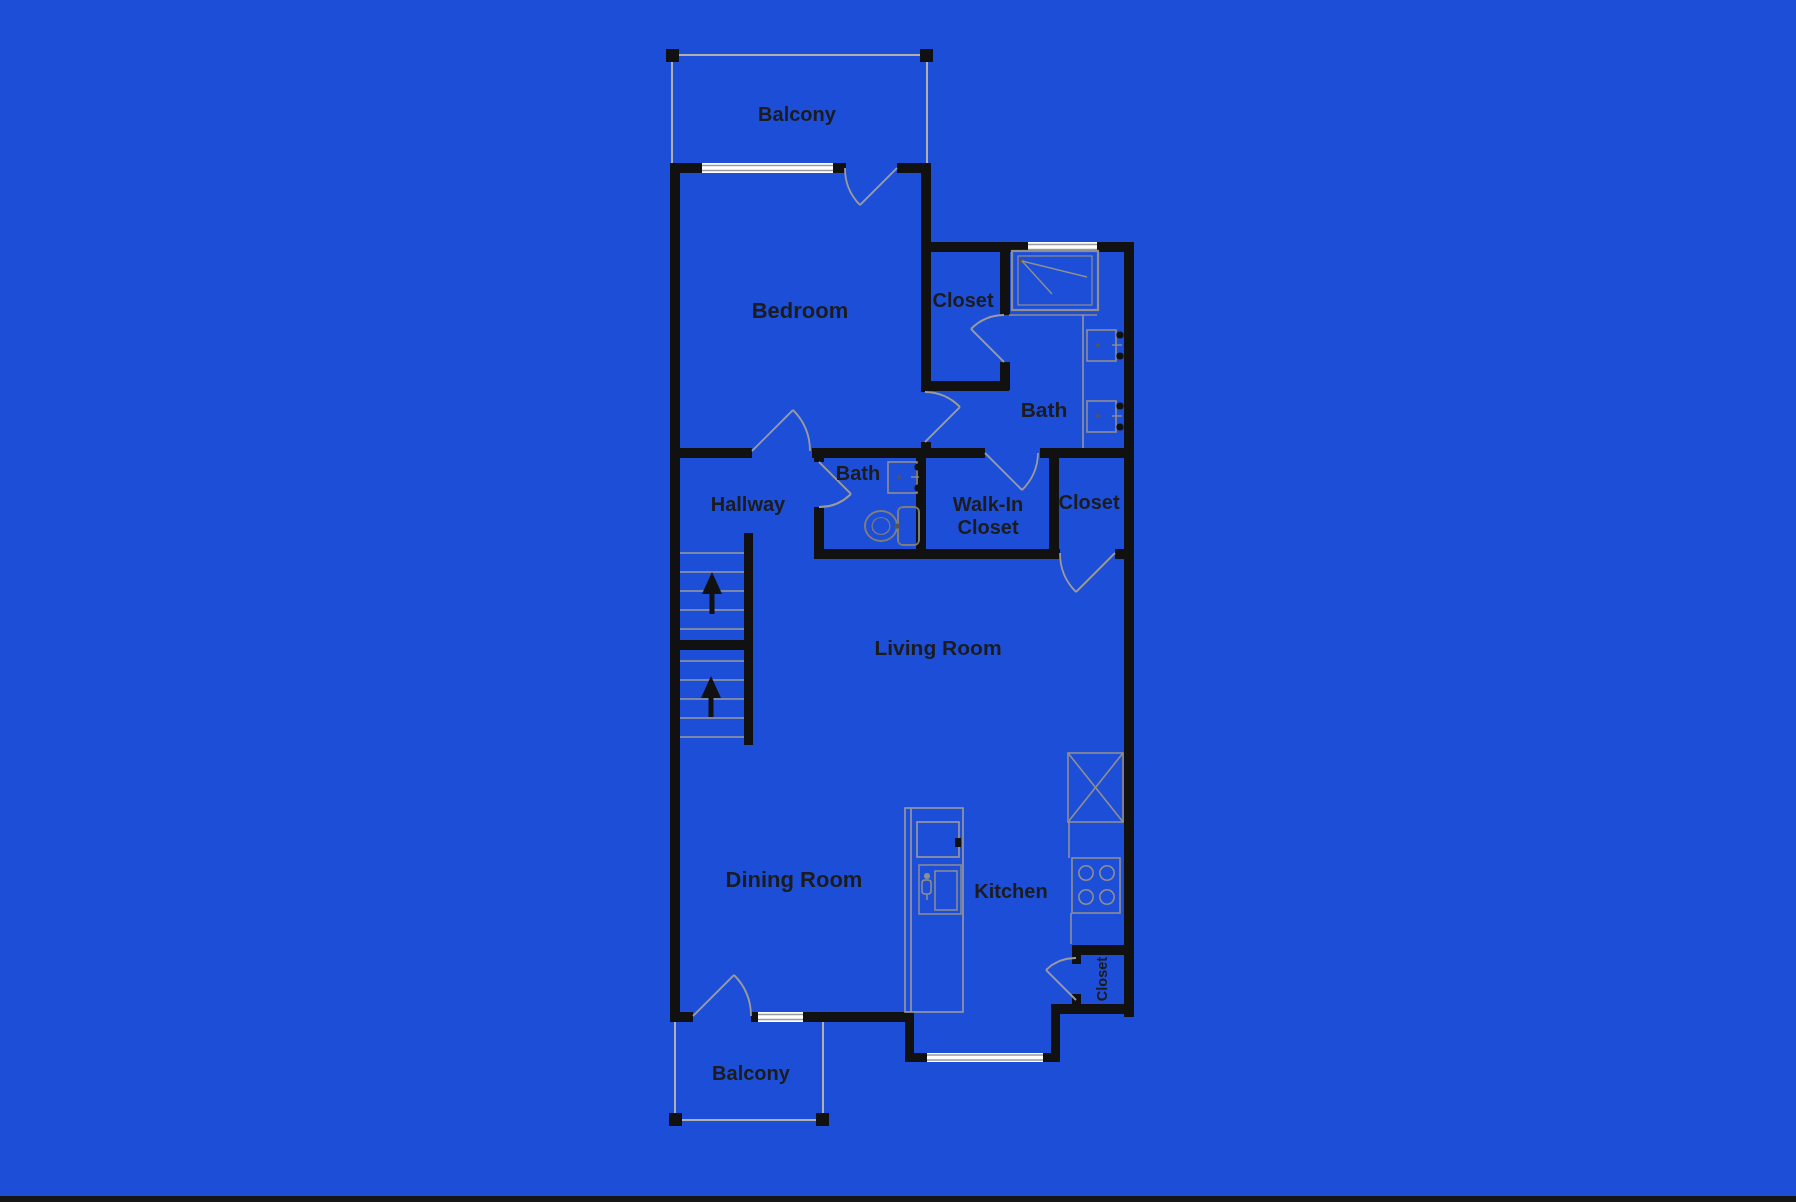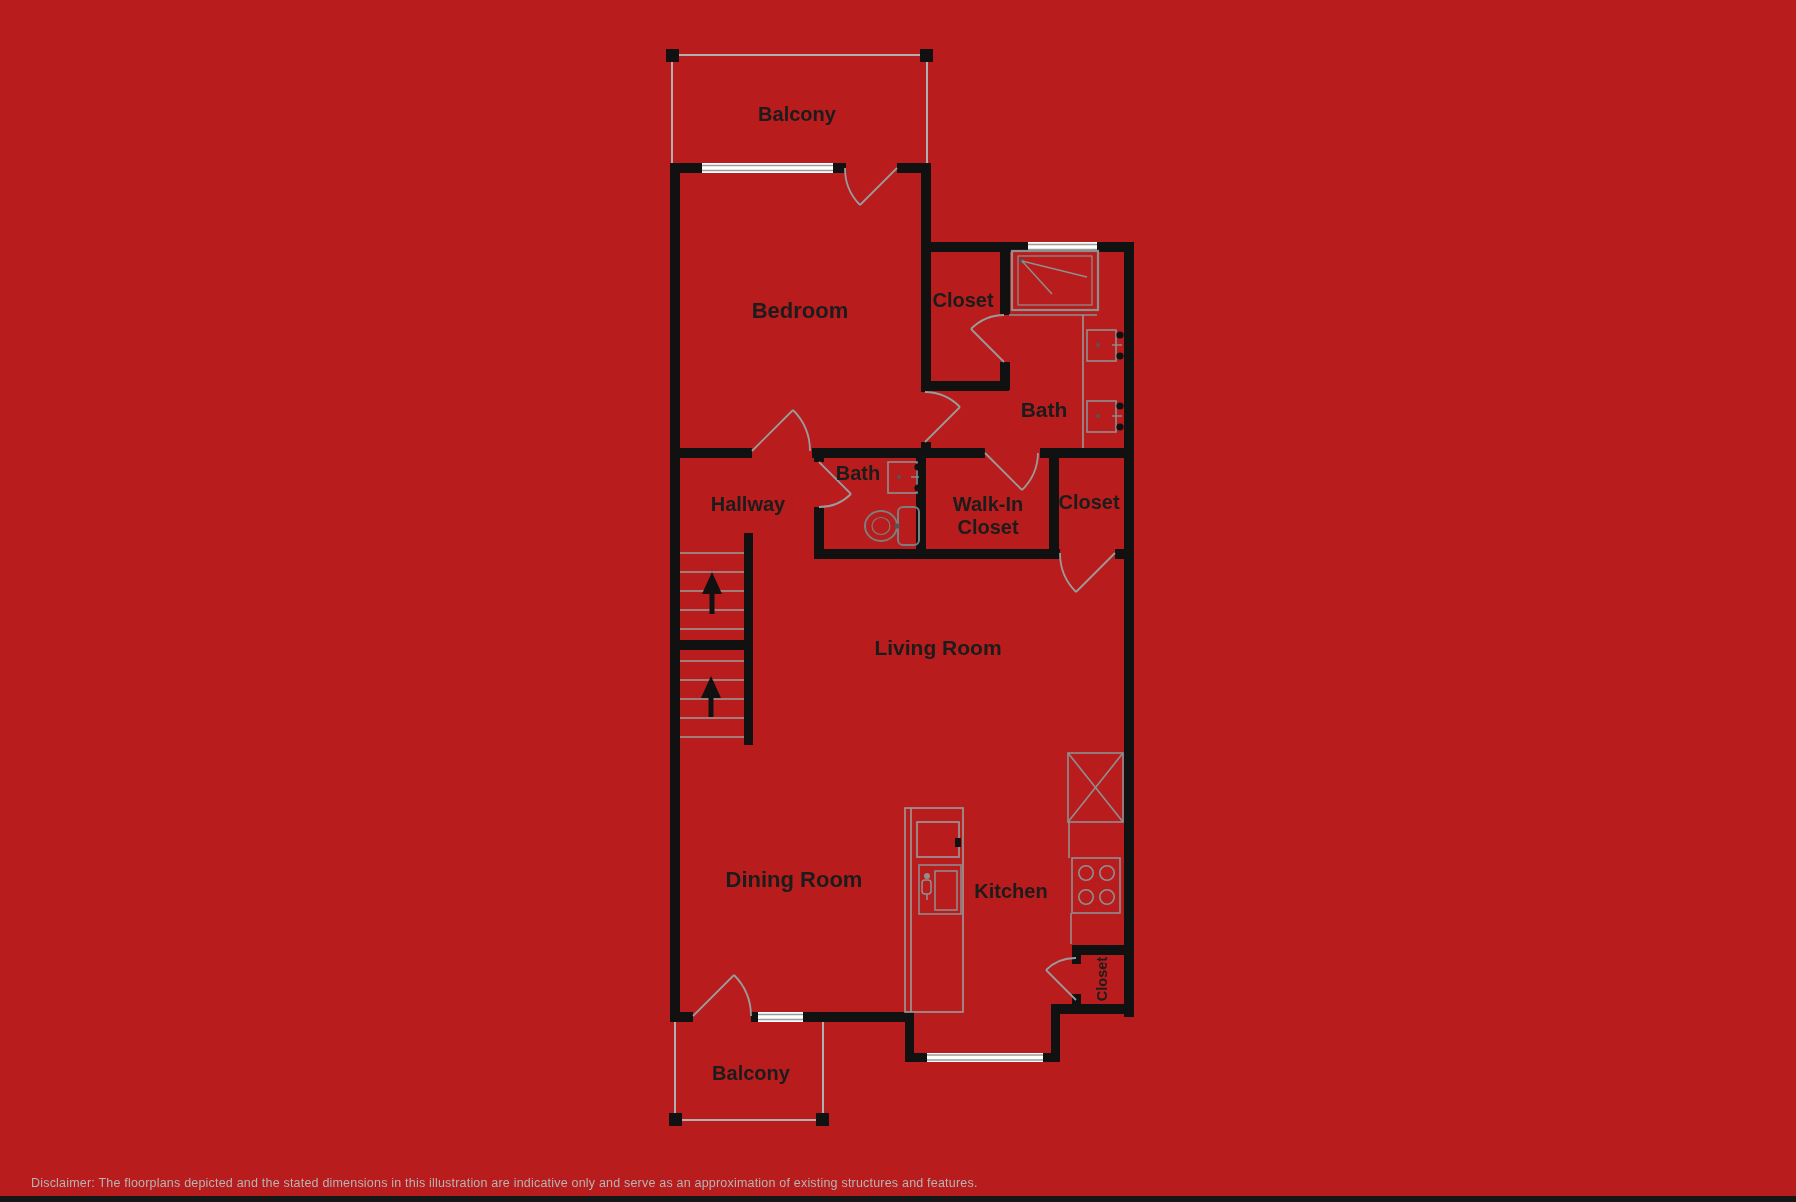--- a/index.html
+++ b/index.html
@@ -1,16 +1,16 @@
 <!DOCTYPE html>
 <html><head>
 <meta charset="utf-8">
 <style>
   html,body{margin:0;padding:0;background:#ffffff;}
-  .page{position:relative;width:1796px;height:1202px;background:#b91c1c;overflow:hidden;
+  .page{position:relative;width:1796px;height:1202px;background:#1d4ed8;overflow:hidden;
         font-family:"Liberation Sans", sans-serif;}
   .plan-svg{position:absolute;left:0;top:0;width:1796px;height:1202px;}
   .room-label{font-family:"Liberation Sans", sans-serif;font-weight:bold;fill:#1c1c1c;}
   .disclaimer{position:absolute;left:31px;top:1176px;font-size:12.5px;color:#b5b5b5;
               letter-spacing:0.2px;font-family:"Liberation Sans", sans-serif;}
   .bottom-bar{position:absolute;left:0;top:1196px;width:1796px;height:6px;background:#161616;}
 </style>
 </head>
 <body>
 
@@ -254,16 +254,15 @@
   <text class="room-label" x="988" y="504" font-size="20" text-anchor="middle" dominant-baseline="central">Walk-In</text>
   <text class="room-label" x="988" y="527" font-size="20" text-anchor="middle" dominant-baseline="central">Closet</text>
   <text class="room-label" x="1089" y="502" font-size="20" text-anchor="middle" dominant-baseline="central">Closet</text>
   <text class="room-label" x="938" y="647" font-size="21" text-anchor="middle" dominant-baseline="central">Living Room</text>
   <text class="room-label" x="794" y="879" font-size="22" text-anchor="middle" dominant-baseline="central">Dining Room</text>
   <text class="room-label" x="1011" y="891" font-size="20" text-anchor="middle" dominant-baseline="central">Kitchen</text>
   <text class="room-label" x="1102" y="979" font-size="14.5" text-anchor="middle" dominant-baseline="central" transform="rotate(-90 1102 979)">Closet</text>
   <text class="room-label" x="751" y="1073" font-size="20" text-anchor="middle" dominant-baseline="central">Balcony</text>
 </svg>
 
-<div class="disclaimer">Disclaimer: The floorplans depicted and the stated dimensions in this illustration are indicative only and serve as an approximation of existing structures and features.</div>
 <div class="bottom-bar"></div>
 
 </div>
 
 </body></html>

